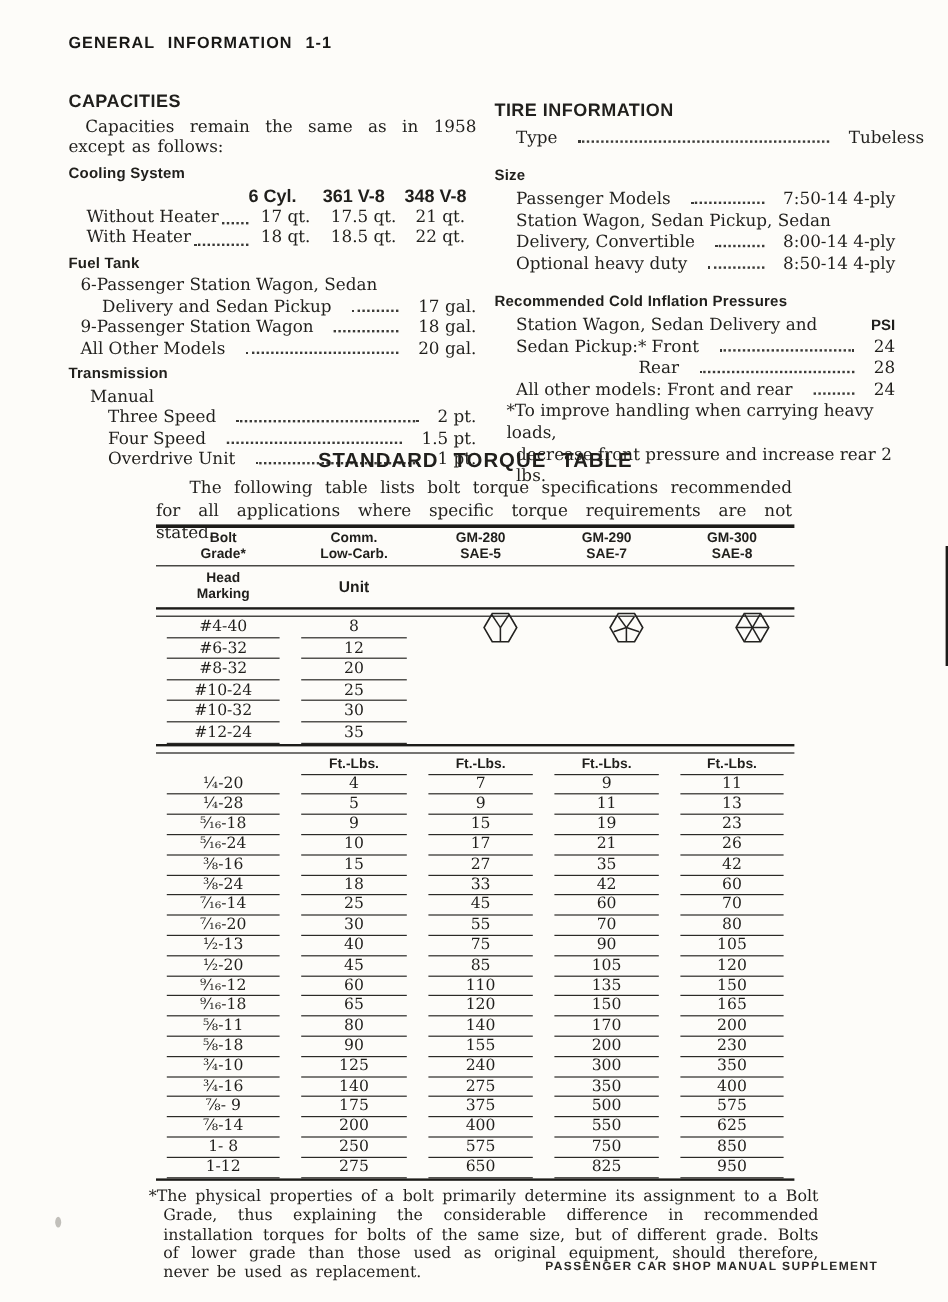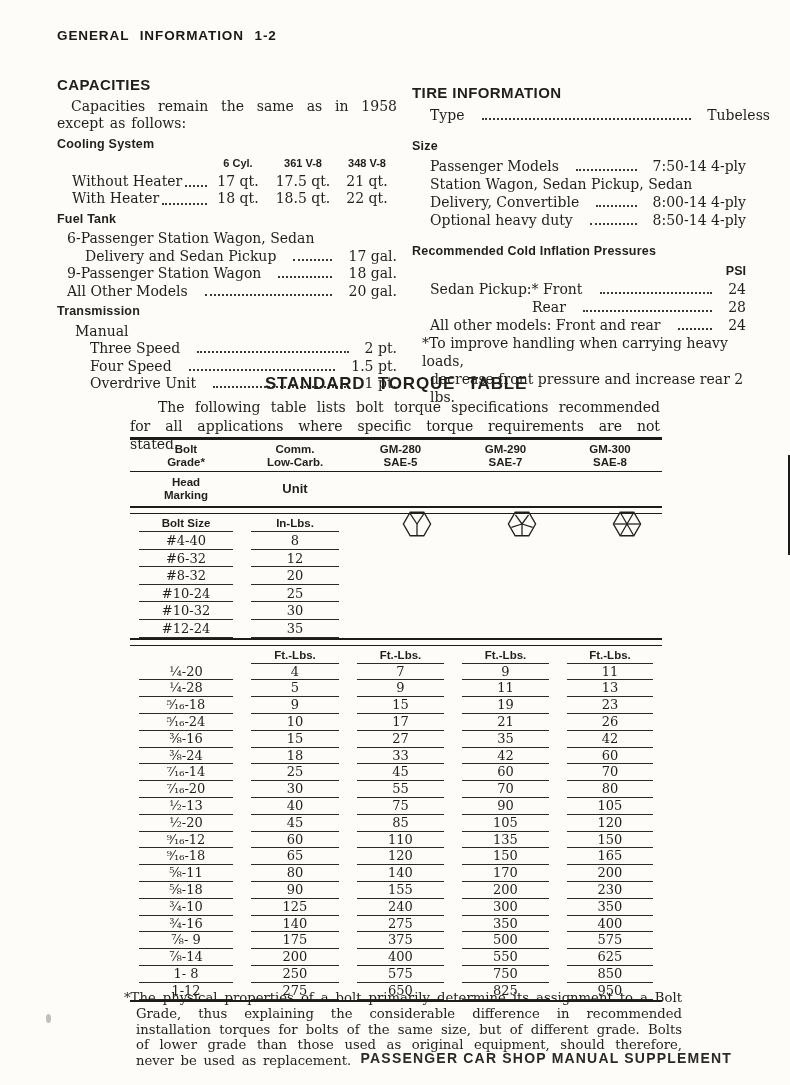--- a/index.html
+++ b/index.html
@@ -16,21 +16,21 @@
   .subhead{font-size:12.5px;letter-spacing:.2px;margin:3px 0 2px 0;}
   .para{text-align:justify;word-spacing:1.5px;}
   .indent1{text-indent:14px;}
 
   .lrow{display:flex;align-items:baseline;gap:15px;}
   .lrow .dots{flex:1 1 auto;min-width:10px;border-bottom:2px dotted #3b3a37;margin:0 1px 3px 2px;}
   .lrow .val{white-space:nowrap;}
 
   
   .cool-grid{display:grid;grid-template-columns:150px 62px 68px 60px;margin-top:1px;}
-  .cool-grid .ch{font-size:11px;text-align:center;}
+  .cool-grid .ch{font-size:15px;text-align:left;}
   .cool-grid .cv{text-align:center;white-space:nowrap;}
   .cool-label{display:flex;align-items:flex-end;padding-left:15px;}
   .cool-label .dots{flex:1;border-bottom:2px dotted #3b3a37;margin:0 0 3px 3px;}
 
   .ml10{margin-left:10px;} .ml18{margin-left:18px;}
   .ml28{margin-left:28px;} .ml33{margin-left:33px;} .ml120{margin-left:120px;}
   .pr24{padding-right:24px;} .gap10{height:10px;}
 
   .psi-row{display:flex;align-items:baseline;}
   .psi-row .sp{flex:1;}
@@ -59,31 +59,31 @@
   .tcell{position:relative;text-align:center;font-size:13px;height:17px;line-height:17px;white-space:pre;}
   .tcell.u::after{content:"";position:absolute;left:9px;right:9px;bottom:0;border-bottom:1.5px solid #2b2a27;}
   .subhead-row .tcell{font-family:"Liberation Sans","DejaVu Sans",sans-serif;font-weight:bold;
                       font-size:11.5px;height:18px;line-height:18px;}
   .inlbs-rows .tcell{height:17.6px;line-height:17.6px;}
   .ftlbs-rows .tcell{height:16.8px;line-height:16.8px;}
 
   .tq-footnote{position:absolute;left:124px;top:990px;width:546px;font-size:13.2px;line-height:15.8px;
                text-align:justify;word-spacing:2.5px;padding-left:12px;text-indent:-12px;}
 
-  .page-footer{position:absolute;right:58px;top:1050px;font-size:14px;letter-spacing:1.2px;color:#2a2927;}
+  .page-footer{position:absolute;right:58px;top:1050px;font-size:10px;letter-spacing:1.2px;color:#2a2927;}
 
   .edge-artifact{position:absolute;right:0;top:455px;width:2.5px;height:100px;background:#1c1b19;}
   .smudge{position:absolute;left:46px;top:1014px;width:5px;height:9px;background:#9a968f;opacity:.6;border-radius:50%;}
 </style>
 </head>
 <body>
 
 <div class="page">
 
-  <div class="page-header sans">GENERAL INFORMATION 1-2</div>
+  <div class="page-header sans">GENERAL INFORMATION 1-1</div>
 
   <div class="col-left">
     <div class="sec-title sans">CAPACITIES</div>
     <div class="para indent1">Capacities remain the same as in 1958 except as follows:</div>
 
     <div class="subhead sans">Cooling System</div>
     <div class="cool-grid">
       <div></div>
       <div class="ch sans">6 Cyl.</div>
       <div class="ch sans">361 V-8</div>
@@ -167,20 +167,21 @@
     <div class="lrow ml18 pr24">
       <span>Optional heavy duty</span>
       <span class="dots"></span>
       <span class="val">8:50-14 4-ply</span>
     </div>
     <div class="gap10"></div>
 
     <div class="subhead sans">Recommended Cold Inflation Pressures</div>
     <div class="pr24">
       <div class="psi-row ml18">
+        <span>Station Wagon, Sedan Delivery and</span>
         <span class="sp"></span>
         <span class="psi sans">PSI</span>
       </div>
       <div class="lrow ml18">
         <span>Sedan Pickup:* Front</span>
         <span class="dots"></span>
         <span class="val">24</span>
       </div>
       <div class="lrow ml120">
         <span>Rear</span>
@@ -258,27 +259,20 @@
           <line x1="20" y1="20" x2="4" y2="20" stroke="#232220" stroke-width="1.6"></line>
           <line x1="20" y1="20" x2="12" y2="6.2" stroke="#232220" stroke-width="1.6"></line>
           <line x1="20" y1="20" x2="28" y2="6.2" stroke="#232220" stroke-width="1.6"></line>
           <line x1="20" y1="20" x2="12" y2="33.8" stroke="#232220" stroke-width="1.6"></line>
           <line x1="20" y1="20" x2="28" y2="33.8" stroke="#232220" stroke-width="1.6"></line>
         </svg>
       </div>
     </div>
     <div class="rule2"></div>
 
-    <div class="trow subhead-row">
-      <div class="tcell u">Bolt Size</div>
-      <div class="tcell u">In-Lbs.</div>
-      <div class="tcell"></div>
-        <div class="tcell"></div>
-        <div class="tcell"></div>
-    </div>
     <div class="inlbs-rows">
         <div class="trow">
           <div class="tcell u">#4-40</div>
           <div class="tcell u">8</div>
           <div class="tcell"></div>
           <div class="tcell"></div>
           <div class="tcell"></div>
         </div>
         <div class="trow">
           <div class="tcell u">#6-32</div>

